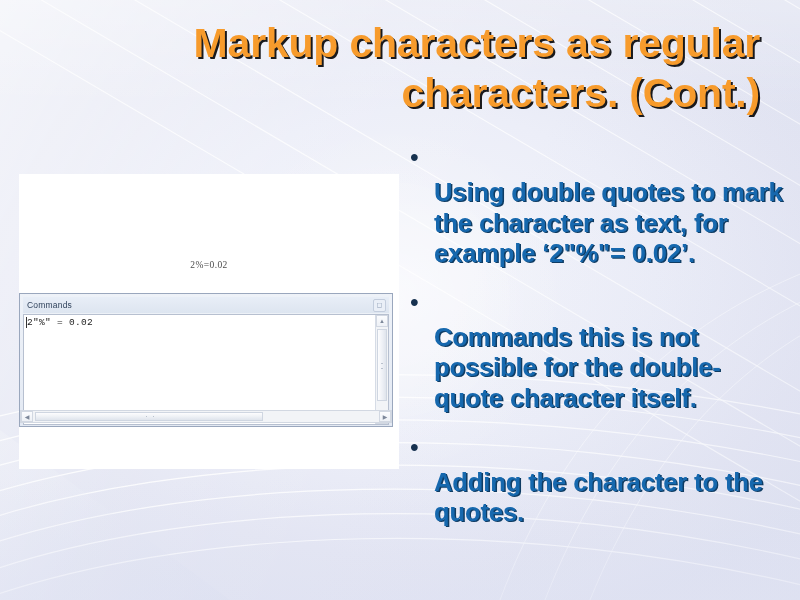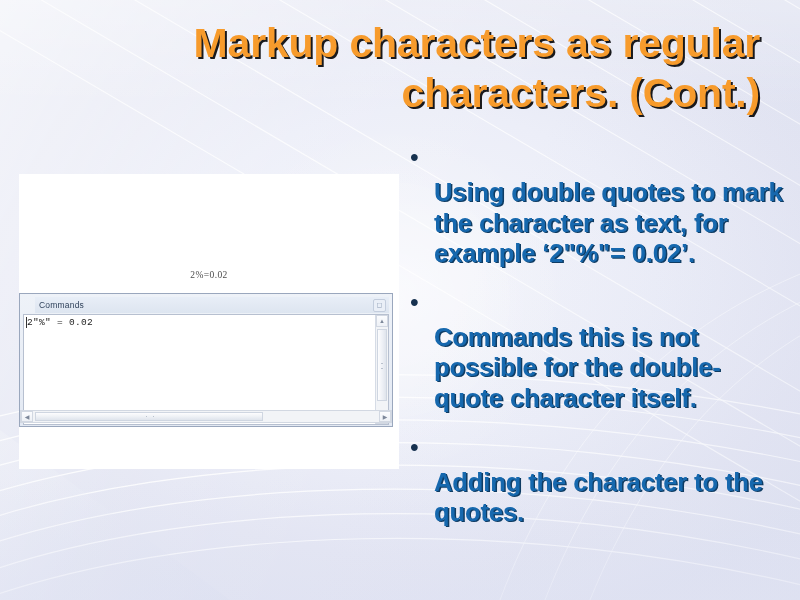--- a/index.html
+++ b/index.html
@@ -101,21 +101,21 @@
     left: 19px;
     top: 174px;
     width: 380px;
     height: 295px;
     background: #ffffff;
     overflow: hidden;
   }
   .shot-eq {
     position: absolute;
     left: 0;
-    top: 96px;
+    top: 86px;
     width: 380px;
     text-align: center;
     font-family: "Liberation Serif", serif;
     font-size: 9.5px;
     color: #4d4d4d;
     letter-spacing: 0.4px;
   }
 
   
   .cmd-win {
@@ -128,21 +128,20 @@
     border: 1px solid #9aa7bd;
     background: linear-gradient(180deg, #eef2f8 0%, #e3e9f3 100%);
     padding: 3px;
   }
   .cmd-titlebar {
     position: relative;
     height: 16px;
     background: linear-gradient(180deg, #e8eef7 0%, #dde5f0 100%);
     display: flex;
     align-items: center;
-    margin-left: 12px;
   }
   .cmd-title {
     font-family: "Liberation Sans", sans-serif;
     font-size: 8.5px;
     color: #31435c;
     padding-left: 4px;
     letter-spacing: 0.2px;
   }
   .cmd-winbtn {
     position: absolute;

